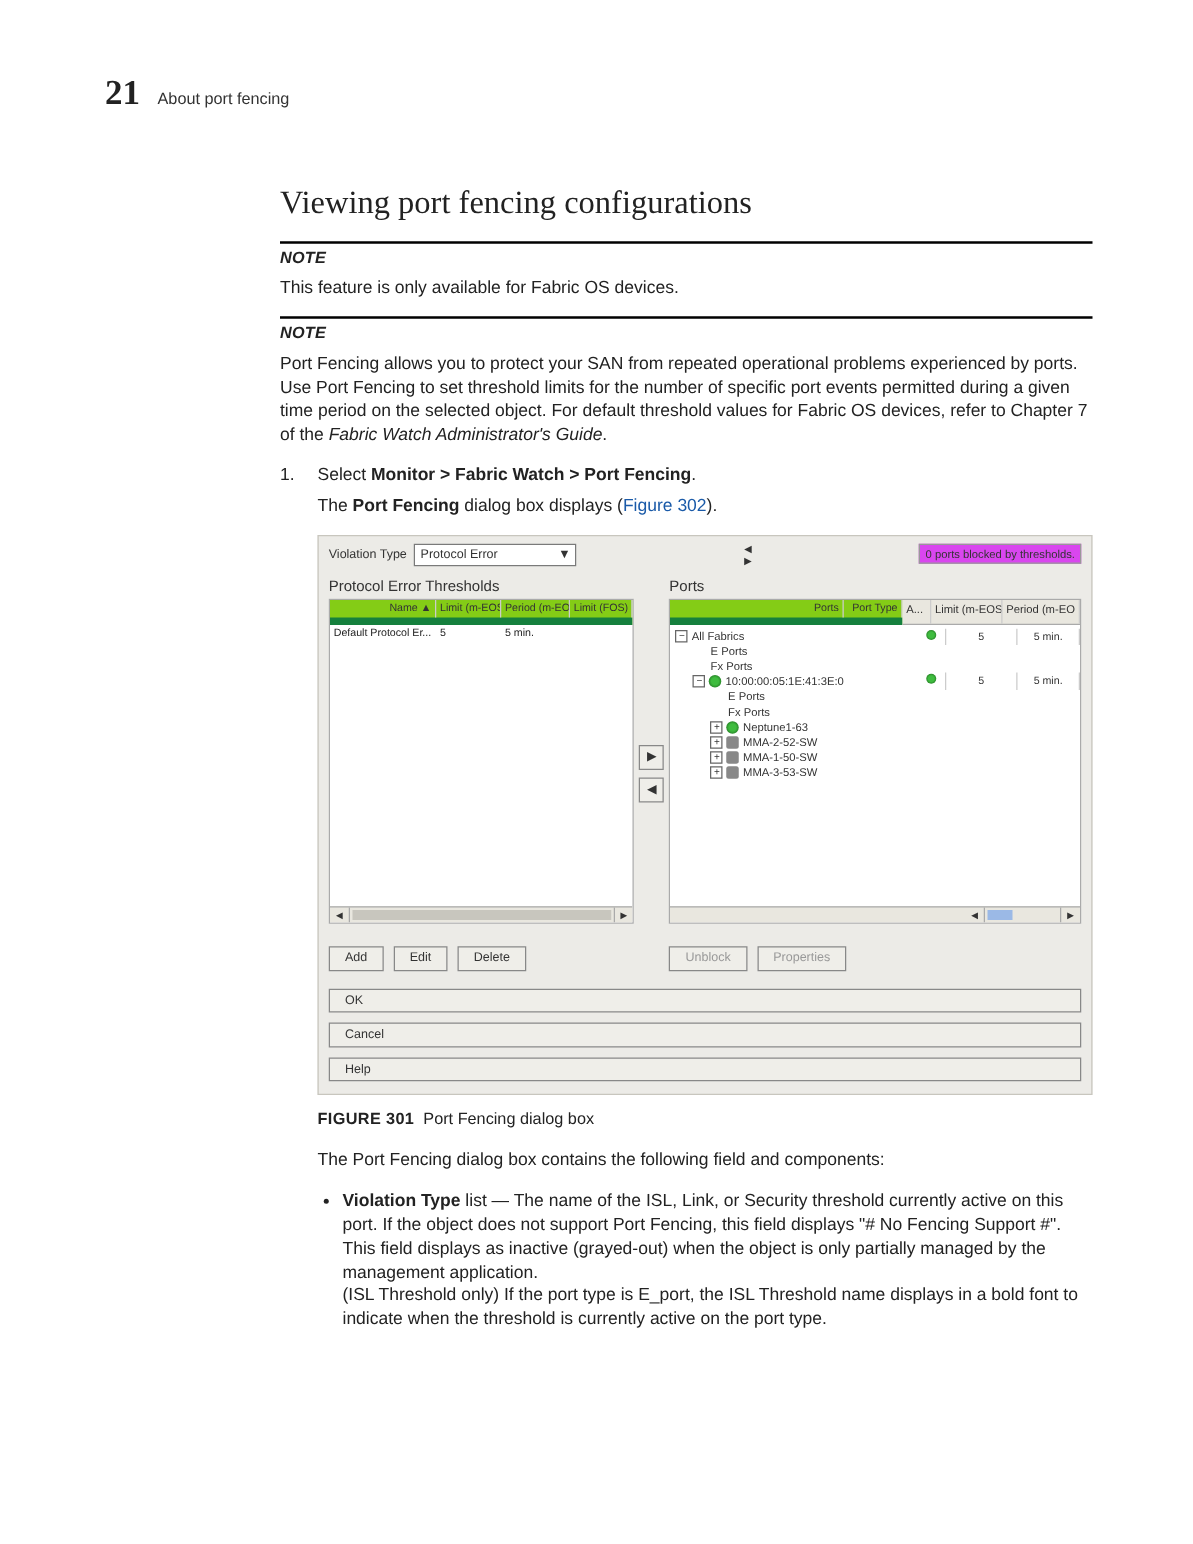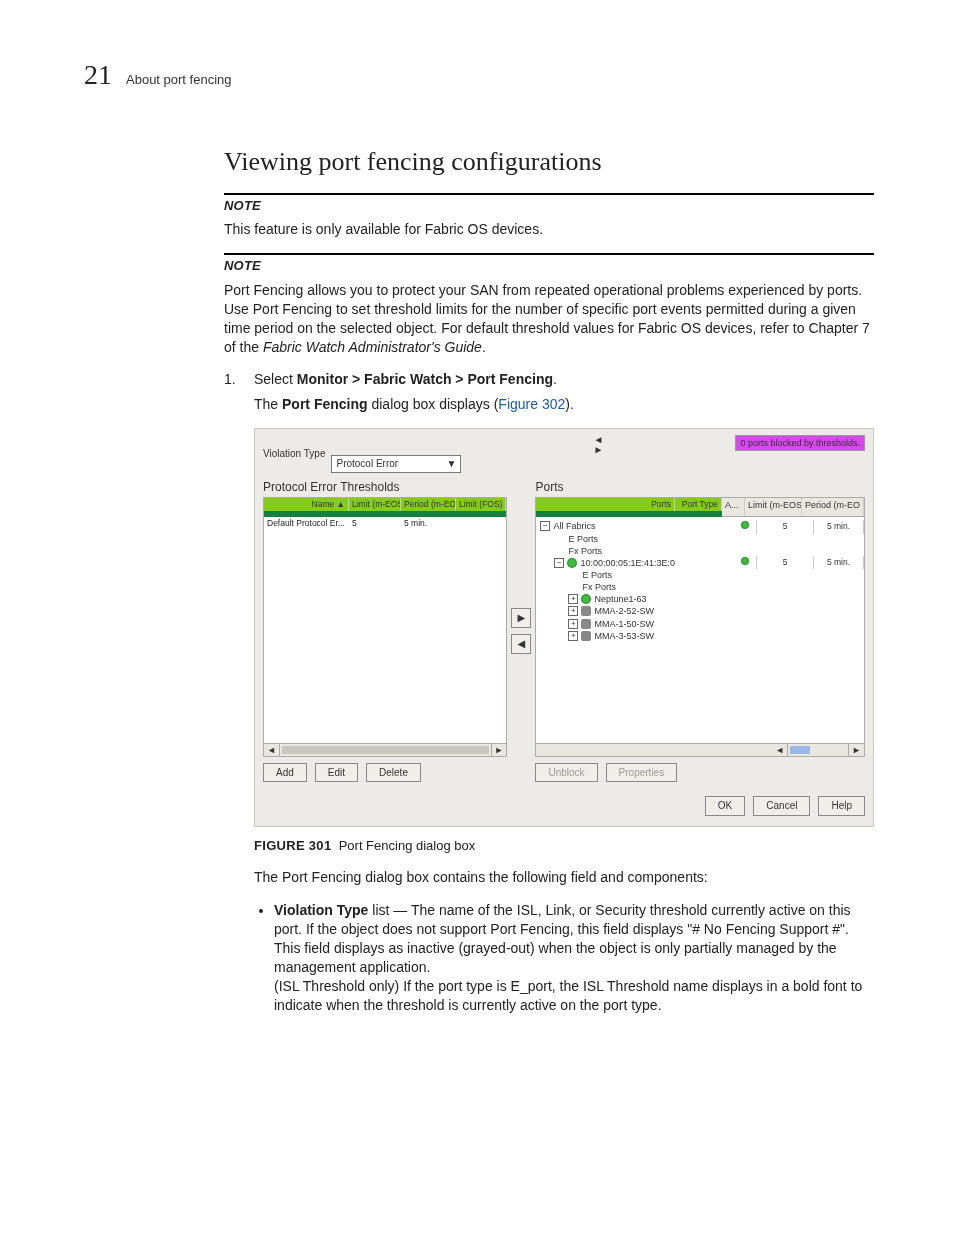--- a/index.html
+++ b/index.html
@@ -15,21 +15,21 @@
   }
   .pg-head {
     display: flex;
     align-items: baseline;
     gap: 14px;
     margin-bottom: 50px;
   }
   .pg-num {
     font-family: Georgia, 'Times New Roman', serif;
     font-size: 28px;
-    font-weight: 400;
+    font-weight: 700;
   }
   .pg-crumb {
     font-size: 13px;
     color: #333;
   }
   .indent {
     margin-left: 140px;
   }
   h1.sec-title {
     font-family: Georgia, 'Times New Roman', serif;
@@ -73,21 +73,20 @@
   .vt-row { display: flex; align-items: center; gap: 6px; }
   .vt-select {
     border: 1px solid #7a7a7a;
     background: #fff;
     padding: 1px 4px;
     width: 120px;
     display: flex;
     justify-content: space-between;
     align-items: center;
     font-size: 10px;
-    margin-top: 20px;
   }
   .blocked-box {
     border: 1px solid #999;
     background: #d946ef;
     padding: 1px 4px;
     font-size: 9px;
   }
   .panels { display: flex; gap: 4px; margin-top: 6px; }
   .panel-left { flex: 0 0 205px; }
   .panel-find { flex: 0 0 28px; display:flex; align-items:flex-start; }
@@ -124,30 +123,30 @@
     border:1px solid #888;
     background:#efeee9;
     display:flex;align-items:center;justify-content:center;
     font-size:10px;
   }
   .scroll-bot {
     height:12px;border-top:1px solid #aaa;
     display:flex;align-items:center;font-size:9px;
     background:#e9e7df;
   }
-  .btn-row { display:flex; gap:8px; margin-top:6px; }
+  .btn-row { display:flex; gap:8px; margin-top:18px; }
   .btn {
     font-size:10px;
     border:1px solid #888;
     background:#efeee9;
     padding:2px 12px;
     cursor:pointer;
   }
   .btn.disabled { color:#999; }
-  .dlg-btns { display:flex; justify-content:flex-end; gap:8px; margin-top:14px; }
+  .dlg-btns { display:flex; justify-content:flex-end; gap:8px; margin-top:14px;flex-direction:column; }
 
   .tree { padding:3px 4px; font-size:9px; line-height:1.35; }
   .tree-row { display:flex; align-items:center; gap:3px; white-space:nowrap; }
   .tbox { width:8px;height:8px;border:1px solid #666;display:inline-flex;align-items:center;justify-content:center;font-size:8px;line-height:1;}
   .ticon { width:10px;height:10px;display:inline-block; }
   .ic-green { background: radial-gradient(circle,#3fbc3f 40%,#2a8a2a 70%); border-radius:50%; }
   .ic-sw { background:#888;border-radius:2px; }
   .pad0 {padding-left:0}
   .pad1 {padding-left:14px}
   .pad2 {padding-left:28px}

